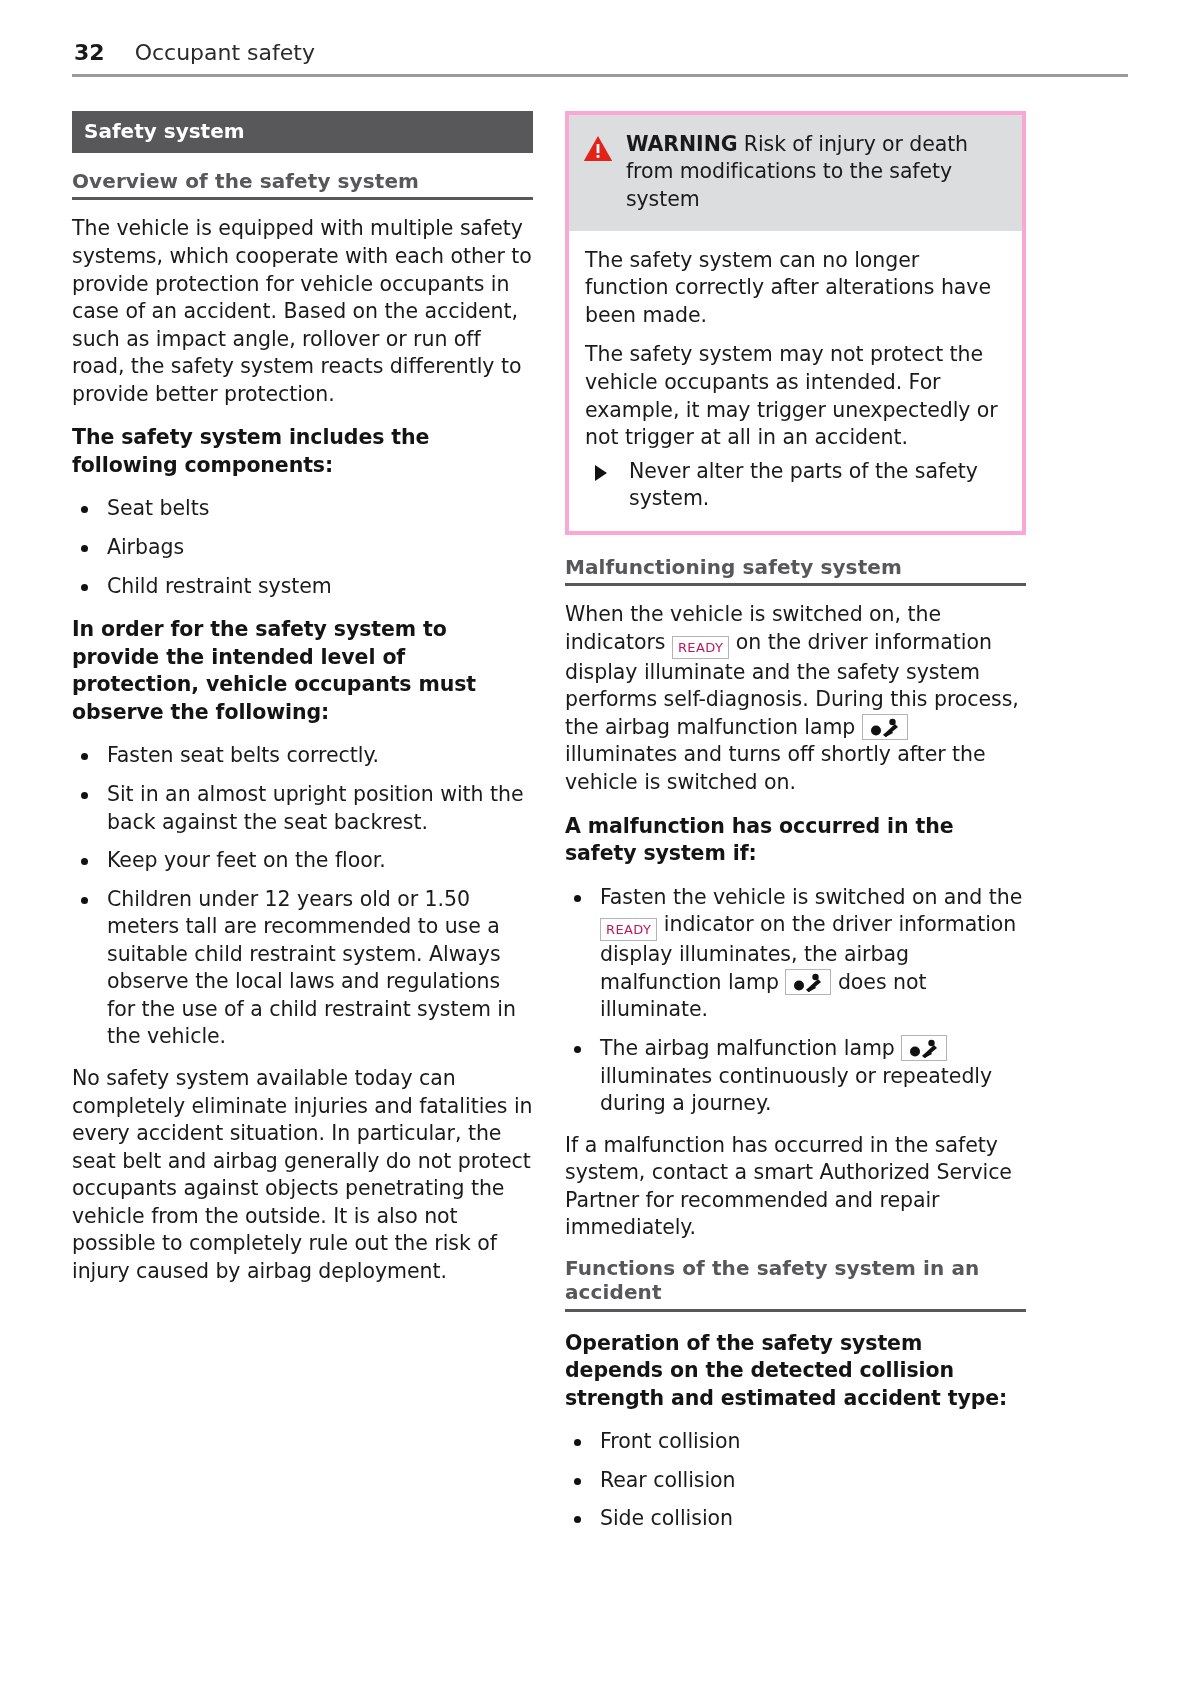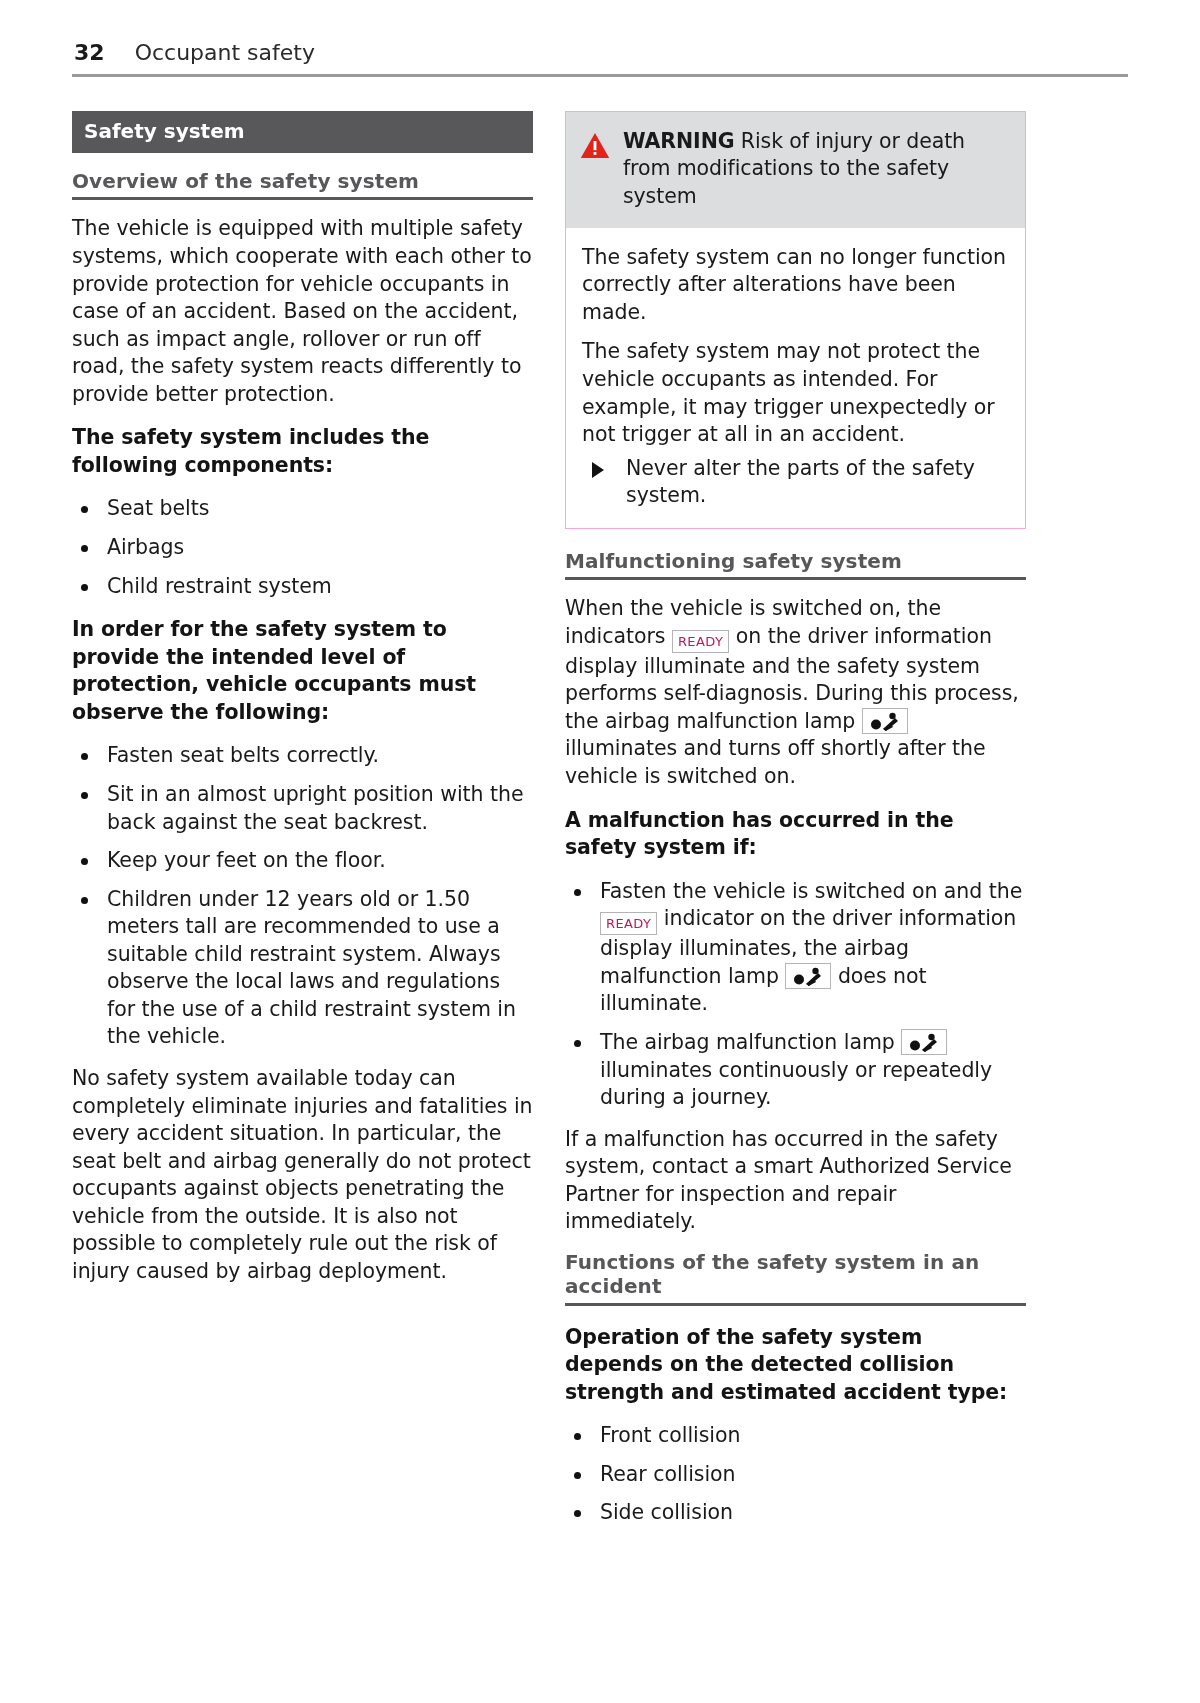--- a/index.html
+++ b/index.html
@@ -148,21 +148,21 @@
     left: 10px;
     top: 7px;
     width: 0; height: 0;
     border-left: 12px solid #111;
     border-top: 8px solid transparent;
     border-bottom: 8px solid transparent;
   }
 
   
   .warnbox {
-    border: 1px solid #f9a8d4;
+    border: 4px solid #f9a8d4;
     background: #ffffff;
     margin-bottom: 20px;
   }
   .warnbox-head {
     background: #dcdddf;
     display: flex;
     padding: 16px 16px 18px 14px;
     gap: 13px;
   }
   .warn-tri {
@@ -320,21 +320,21 @@
               <circle cx="11" cy="13.5" r="5" fill="#111"></circle>
               <circle cx="27.5" cy="5" r="3.2" fill="#111"></circle>
               <path d="M18 18 L30 7 L33 10 L21 20 Z" fill="#111"></path>
               <path d="M18.5 17.5 L26 13 L28 16 L20.5 20 Z" fill="#111"></path>
             </svg>
           </span>
           <span>illuminates continuously or repeatedly during a journey.</span>
         </li>
       </ul>
 
-      <p class="body" style="margin-top:14px;">If a malfunction has occurred in the safety system, contact a smart Authorized Service Partner for inspection and repair immediately.</p>
+      <p class="body" style="margin-top:14px;">If a malfunction has occurred in the safety system, contact a smart Authorized Service Partner for recommended and repair immediately.</p>
 
       <h2 class="sub-head">Functions of the safety system in an accident</h2>
       <div class="head-rule"></div>
 
       <p class="lead first">Operation of the safety system depends on the detected collision strength and estimated accident type:</p>
 
       <ul class="bullets">
         <li><span class="dot"></span><span>Front collision</span></li>
         <li><span class="dot"></span><span>Rear collision</span></li>
         <li><span class="dot"></span><span>Side collision</span></li>

